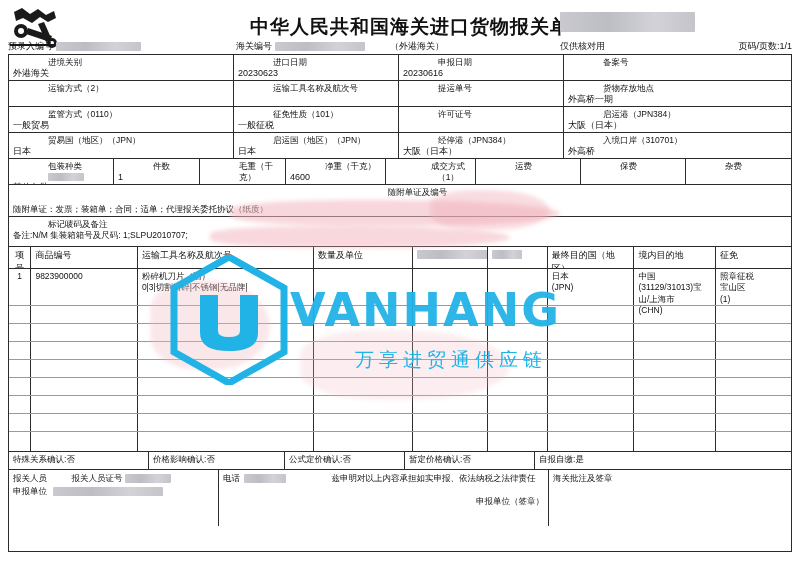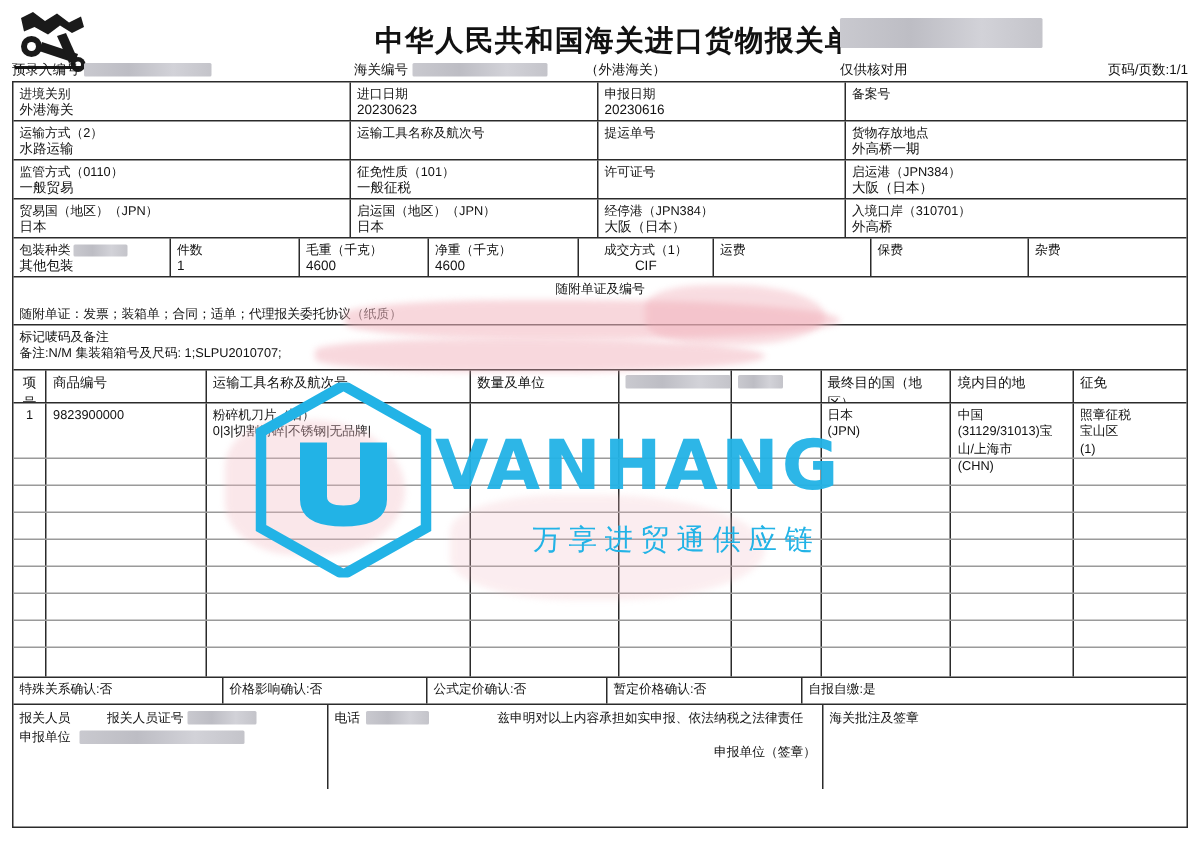--- a/index.html
+++ b/index.html
@@ -55,21 +55,21 @@
   .row{display:flex;border-bottom:1px solid #2b2b2b;box-sizing:border-box;}
   .row:last-child{border-bottom:none;}
   .cell{
     box-sizing:border-box;
     border-right:1px solid #2b2b2b;
     padding:2px 4px;
     position:relative;
     overflow:hidden;
   }
   .cell:last-child{border-right:none;}
-  .lbl{font-size:8.5px;color:#111;line-height:1.25;}
+  .lbl{font-size:8.5px;color:#111;line-height:1.25;margin-left:35px;}
   .val{font-size:9px;color:#111;line-height:1.3;}
   .valsm{font-size:8.5px;line-height:1.25;}
 
   
   .w-a{width:225px;}
   .w-b{width:165px;}
   .w-c{width:165px;}
   .w-d{width:227px;}
 
   .r-head{height:26px;}
@@ -209,21 +209,20 @@
       </div>
       <div class="cell w-d two-line">
         <span class="lbl">备案号</span>
         <span class="val"></span>
       </div>
     </div>
 
     <div class="row r-head">
       <div class="cell w-a two-line">
         <span class="lbl">运输方式（2）</span>
-        <span class="val">水路运输</span>
       </div>
       <div class="cell w-b two-line">
         <span class="lbl">运输工具名称及航次号</span>
         <span class="val"></span>
       </div>
       <div class="cell w-c two-line">
         <span class="lbl">提运单号</span>
         <span class="val"></span>
       </div>
       <div class="cell w-d two-line">

